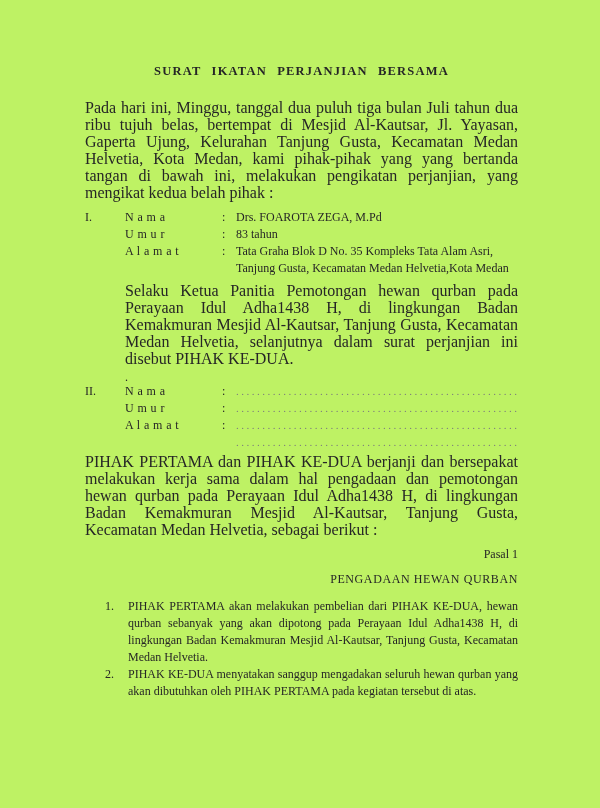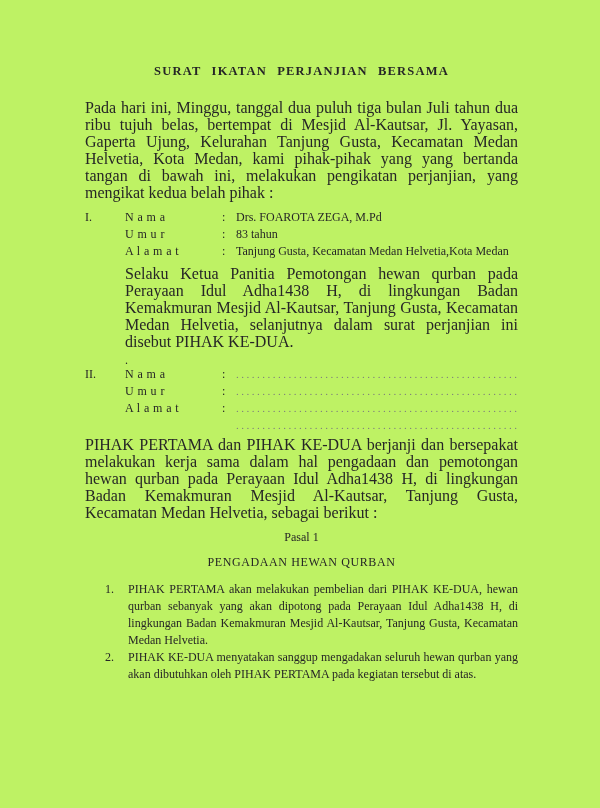--- a/index.html
+++ b/index.html
@@ -55,21 +55,21 @@
   .dot-mark {
     margin-left: 40px;
     font-size: 12px;
     line-height: 12px;
     height: 12px;
   }
   .party2-block { margin-bottom: 2px; }
   .role-par2 { margin-bottom: 11px; }
   .agreement-par { }
   .center-line {
-    text-align: center;
+    text-align: right;
     font-size: 12px;
     line-height: 17px;
   }
   .pasal-num { margin-bottom: 8px; }
   .pasal-heading { letter-spacing: 0.6px; margin-bottom: 10px; }
   .clauses { margin-left: 20px; }
   .clause-row {
     display: flex;
     font-size: 12px;
     line-height: 17px;
@@ -97,20 +97,21 @@
       <span class="kv-num"></span>
       <span class="kv-label">U m u r</span>
       <span class="kv-sep">:</span>
       <span class="kv-value">83 tahun</span>
     </div>
     <div class="kv-row">
       <span class="kv-num"></span>
       <span class="kv-label">A l a m a t</span>
       <span class="kv-sep">:</span>
       <span class="kv-value">
+        <div>Tata Graha Blok D No. 35 Kompleks Tata Alam Asri,</div>
         <div>Tanjung Gusta, Kecamatan Medan Helvetia,Kota Medan</div>
       </span>
     </div>
   </div>
 
   <p class="par role-par">Selaku Ketua Panitia Pemotongan hewan qurban pada Perayaan Idul Adha1438 H, di lingkungan Badan Kemakmuran Mesjid Al-Kautsar, Tanjung Gusta, Kecamatan Medan Helvetia, selanjutnya dalam surat perjanjian ini disebut PIHAK KE-DUA.</p>
 
   <div class="dot-mark">.</div>
 
   <div class="kv-block party2-block">

